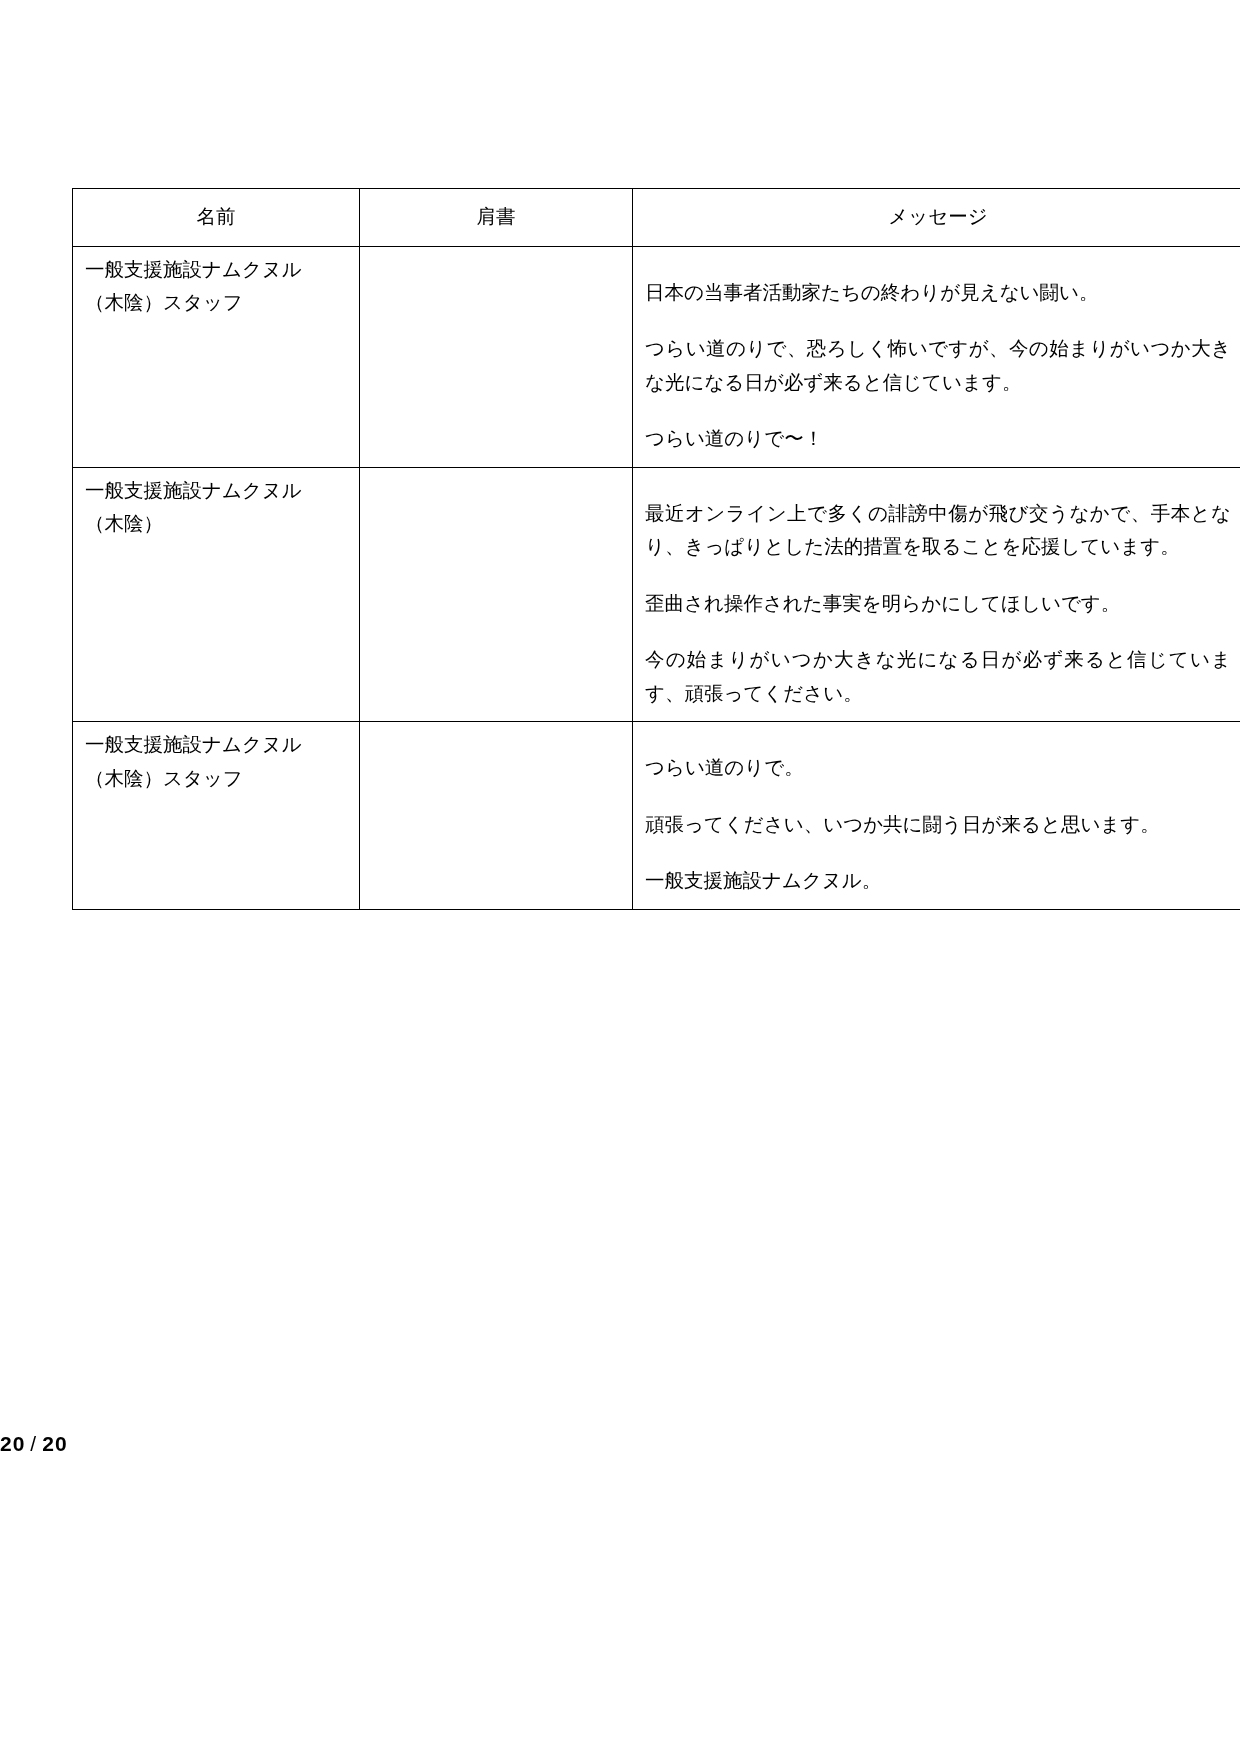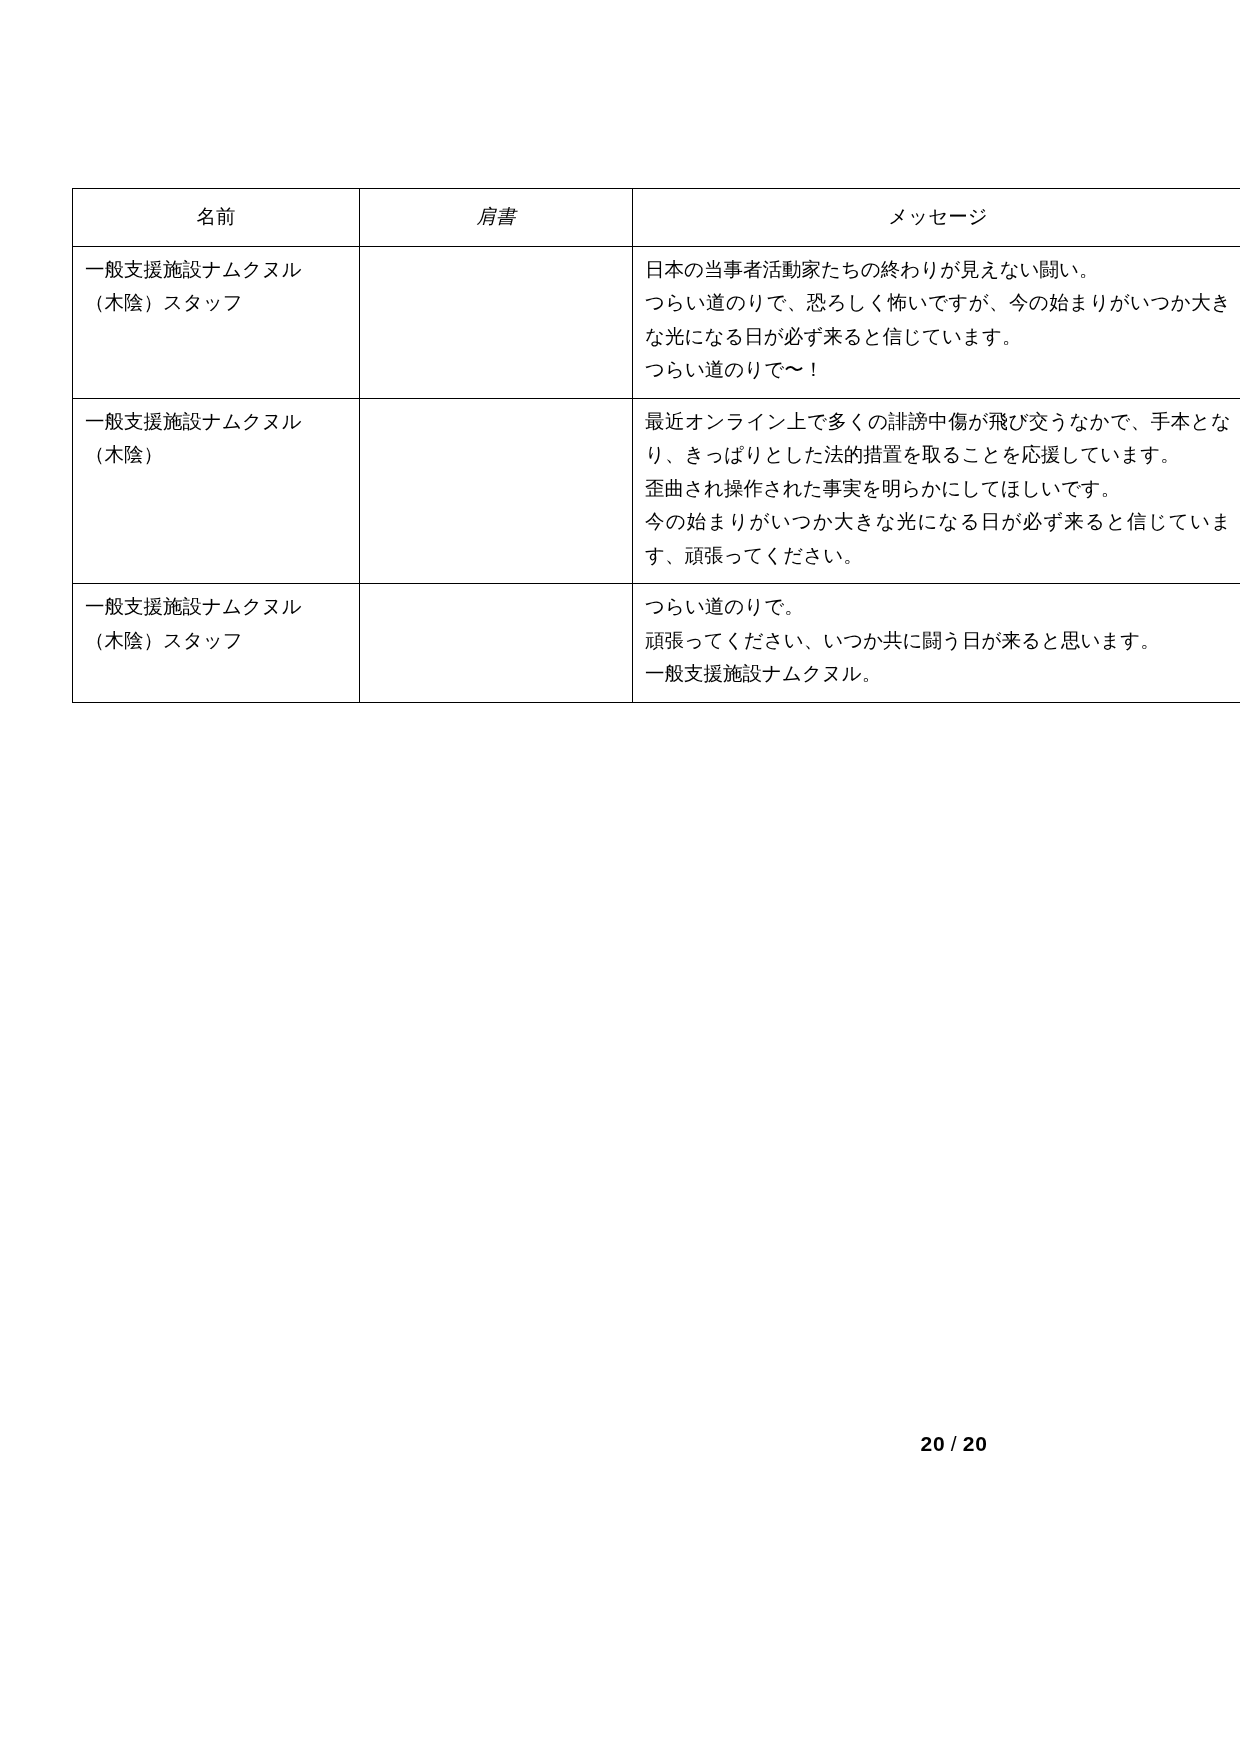--- a/index.html
+++ b/index.html
@@ -38,36 +38,37 @@
     padding: 6px 12px 11px 12px;
     font-weight: normal;
     font-size: 19.5px;
     line-height: 1.72;
   }
   .doc-table th {
     text-align: center;
     padding: 11px 12px 12px 12px;
   }
   .col-name { width: 262px; }
-  .col-title { width: 248px; font-style: italic; }
+  .col-title { width: 248px; }
   .col-message { width: 586px; }
   .cell-line {
     display: block;
     white-space: normal;
   }
   .msg-cell .cell-line {
     text-align: justify;
     text-justify: inter-character;
+    margin-top: 23px;
   }
   .page-footer {
     position: absolute;
     left: 0;
     right: 0;
     top: 1432px;
-    text-align: right;
+    text-align: left;
     font-family: "Liberation Sans", sans-serif;
     font-size: 21px;
     font-weight: bold;
     letter-spacing: 1px;
   }
   .page-footer .sep {
     font-weight: normal;
     padding: 0 5px;
   }
 </style>

